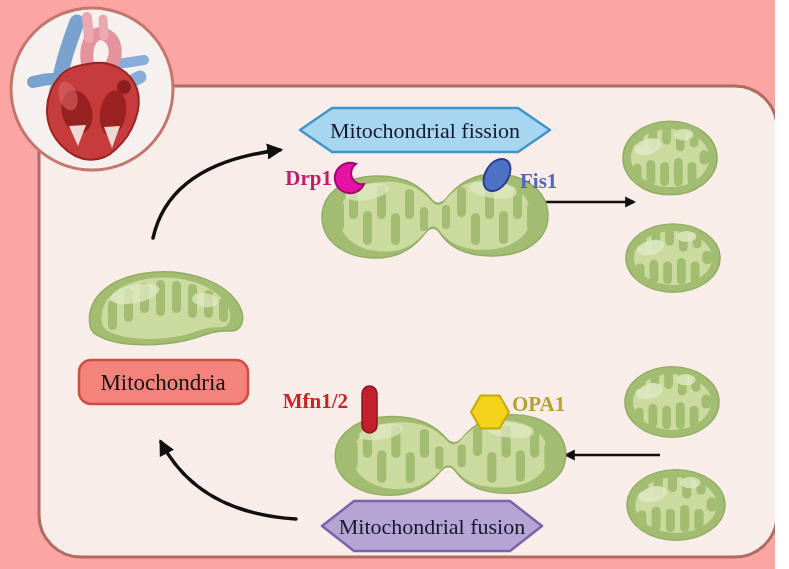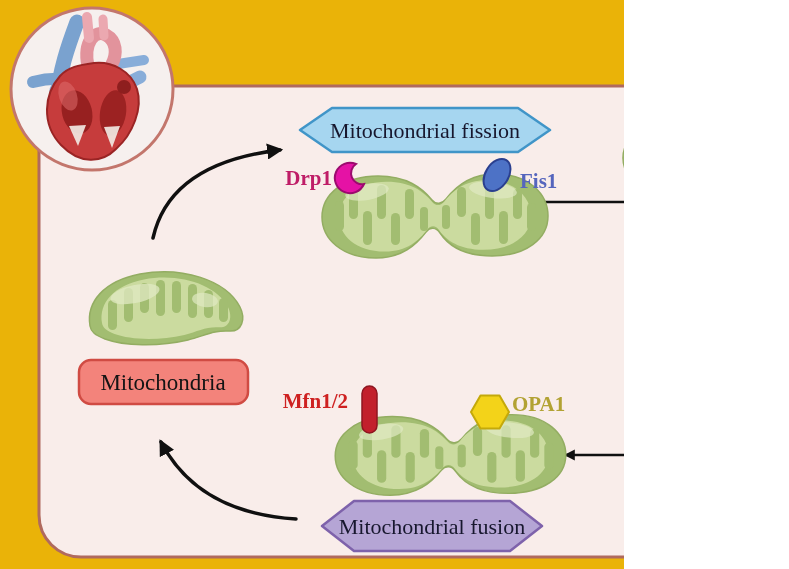--- a/index.html
+++ b/index.html
@@ -1,16 +1,16 @@
 <!DOCTYPE html>
 <html><head>
 <meta charset="utf-8">
 <style>
   html,body{margin:0;padding:0;background:#ffffff;}
-  .stage{position:relative;width:624px;height:569px;background:#eab308;overflow:hidden;}
+  .stage{position:relative;width:775px;height:569px;background:#fca5a5;overflow:hidden;}
   svg{display:block;}
   text{font-family:"Liberation Serif","DejaVu Serif",serif;}
   .banner-text{font-size:22px;fill:#17172e;}
   .box-text{font-size:23px;fill:#141414;}
   .protein-text{font-size:21px;font-weight:bold;}
 </style>
 </head>
 <body>
 
 <div class="stage">

